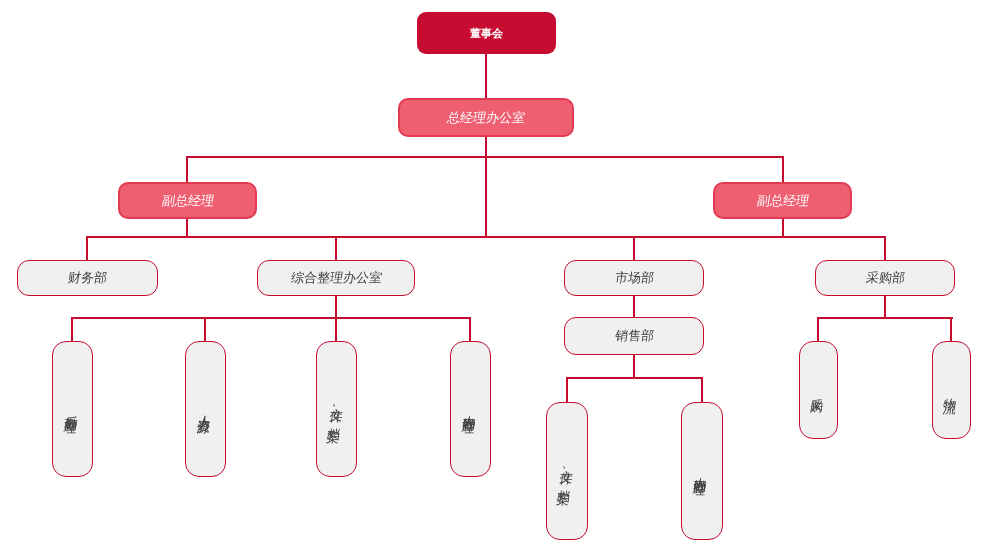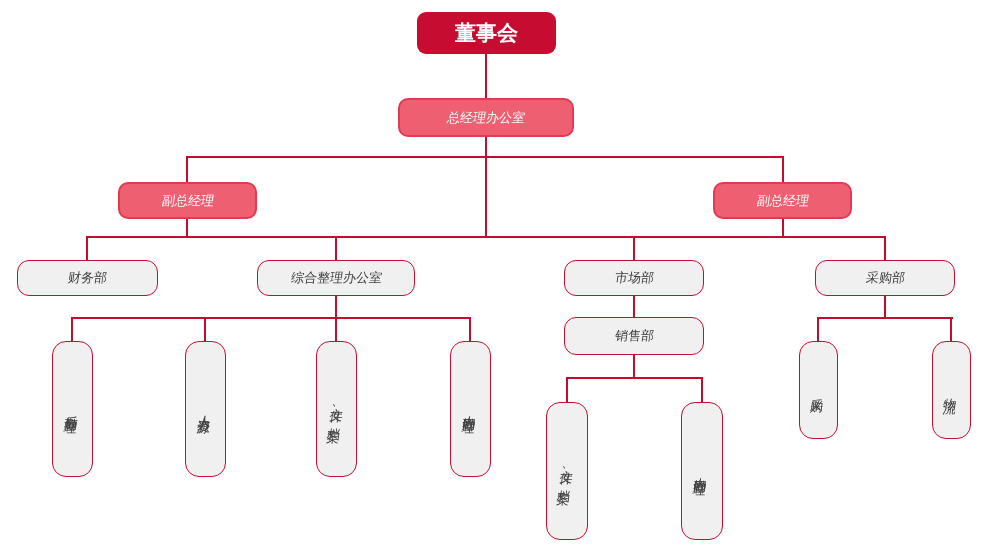--- a/index.html
+++ b/index.html
@@ -18,21 +18,21 @@
     position:relative;width:982px;height:544px;background:var(--background);
     font-family:"Liberation Sans",sans-serif;overflow:hidden;
   }
   .node{
     position:absolute;box-sizing:border-box;display:flex;
     align-items:center;justify-content:center;text-align:center;
   }
   .node .lbl{display:inline-block;transform:skewX(-8deg);}
   .root{
     background:var(--brand-dark-red);color:var(--text-light);
-    border-radius:9px;font-size:21px;font-weight:bold;
+    border-radius:9px;font-size:11px;font-weight:bold;
   }
   .root .lbl{transform:none;}
   .pink{
     background:var(--pink-fill);color:var(--text-light);
     border:2px solid var(--pink-border);border-radius:10px;font-size:13px;
   }
   .gray{
     background:var(--gray-fill);color:var(--text-dark);
     border:1px solid var(--node-border-red);border-radius:12px;font-size:13px;
   }

